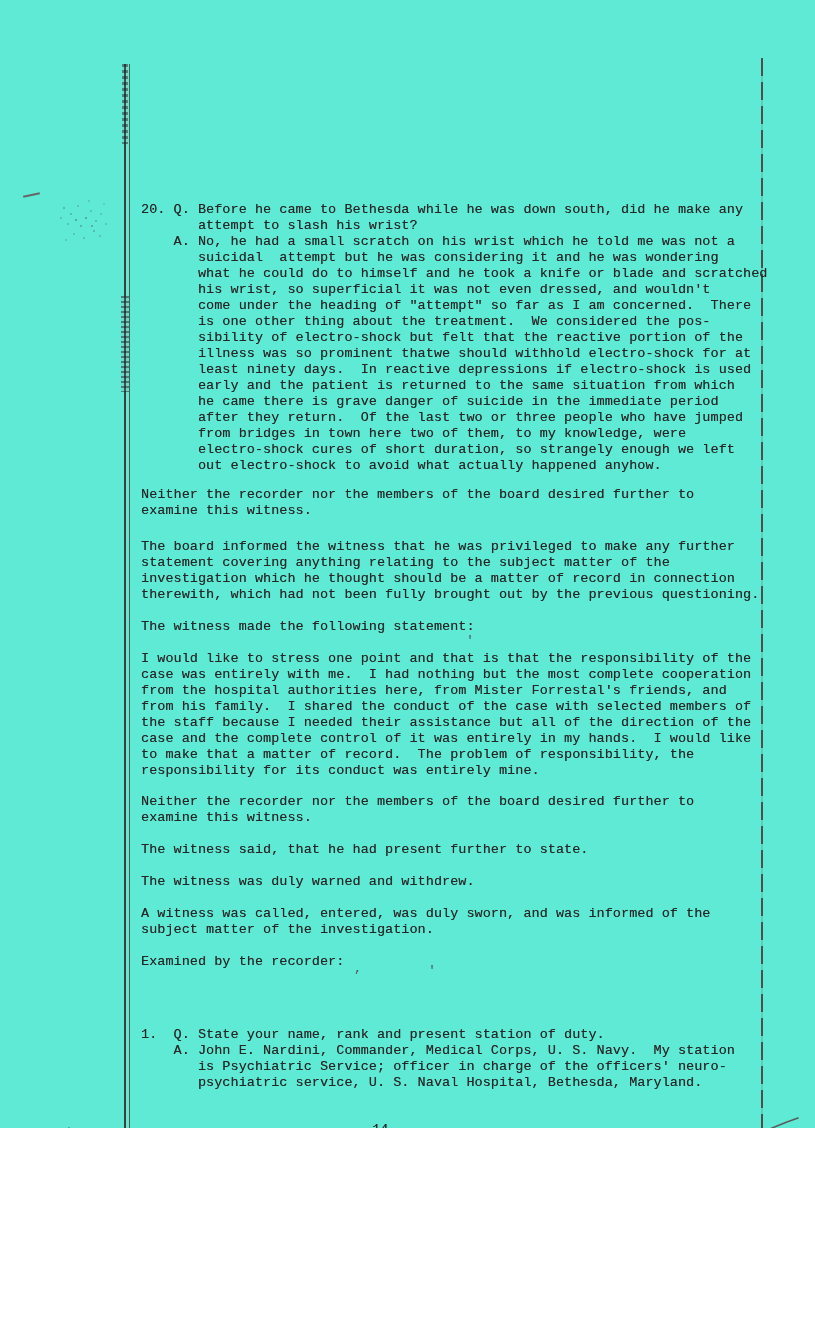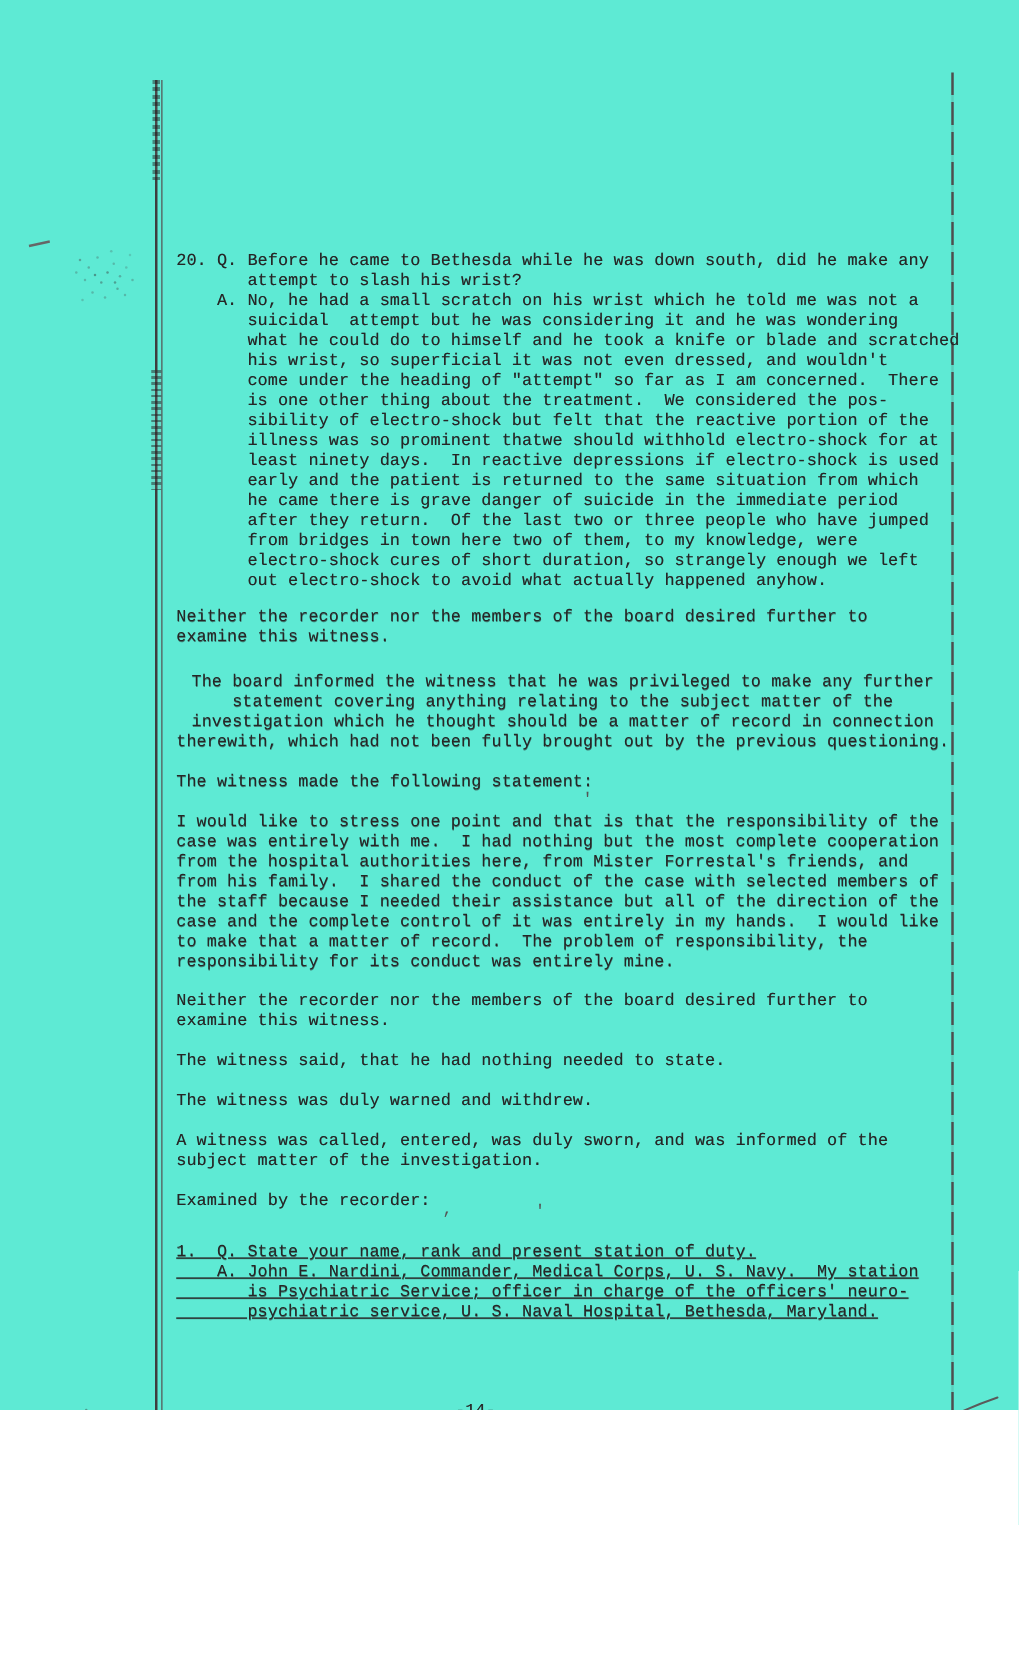--- a/index.html
+++ b/index.html
@@ -9,29 +9,29 @@
   }
   .tw{
     font-family:"Liberation Mono","DejaVu Sans Mono",monospace;
     font-size:13.4px;line-height:16px;letter-spacing:0.1px;
     color:#262626;text-shadow:0.2px 0.2px 0.4px rgba(40,40,40,0.55);
   }
   .blk{position:absolute;white-space:pre;}
   
   #b-q20{left:141px;top:202px;}
   #b-p1 {left:141px;top:487px;}
-  #b-p2 {left:141px;top:539px;text-align:center;}
+  #b-p2 {left:141px;top:539px;}
   #b-p3 {left:141px;top:619px;}
   #b-p4 {left:141px;top:651px;}
   #b-p5 {left:141px;top:794px;}
   #b-p6 {left:141px;top:842px;}
   #b-p7 {left:141px;top:874px;}
   #b-p8 {left:141px;top:906px;}
   #b-p9 {left:141px;top:954px;}
-  #b-q1 {left:141px;top:995px;text-decoration:underline;}
+  #b-q1 {left:141px;top:1027px;}
   #page-num{left:364px;top:1122px;}
   
   .stray{position:absolute;color:#555;text-shadow:none;}
   #mark1{left:354px;top:961px;}
   #mark2{left:428px;top:963px;}
   #mark3{left:466px;top:633px;}
   
   .artifact{position:absolute;}
   #left-rule{left:124px;top:64px;width:3px;height:1190px;
     border-left:2px solid #3e3e3e;border-right:1px solid #555;}
@@ -124,21 +124,21 @@
 case was entirely with me.  I had nothing but the most complete cooperation
 from the hospital authorities here, from Mister Forrestal's friends, and
 from his family.  I shared the conduct of the case with selected members of
 the staff because I needed their assistance but all of the direction of the
 case and the complete control of it was entirely in my hands.  I would like
 to make that a matter of record.  The problem of responsibility, the
 responsibility for its conduct was entirely mine.</div>
   <div class="tw blk" id="b-p3">The witness made the following statement:</div>
   <div class="tw blk" id="b-p5">Neither the recorder nor the members of the board desired further to
 examine this witness.</div>
-  <div class="tw blk" id="b-p6">The witness said, that he had nothing needed to state.</div>
+  <div class="tw blk" id="b-p6">The witness said, that he had present further to state.</div>
   <div class="tw blk" id="b-p8">A witness was called, entered, was duly sworn, and was informed of the
 subject matter of the investigation.</div>
   <div class="tw blk" id="b-p7">The witness was duly warned and withdrew.</div>
   <div class="tw blk" id="b-p9">Examined by the recorder:</div>
   <div class="tw blk" id="b-q1">1.  Q. State your name, rank and present station of duty.
     A. John E. Nardini, Commander, Medical Corps, U. S. Navy.  My station
        is Psychiatric Service; officer in charge of the officers' neuro-
        psychiatric service, U. S. Naval Hospital, Bethesda, Maryland.</div>
 
   <div class="tw blk" id="page-num">-14-</div>

